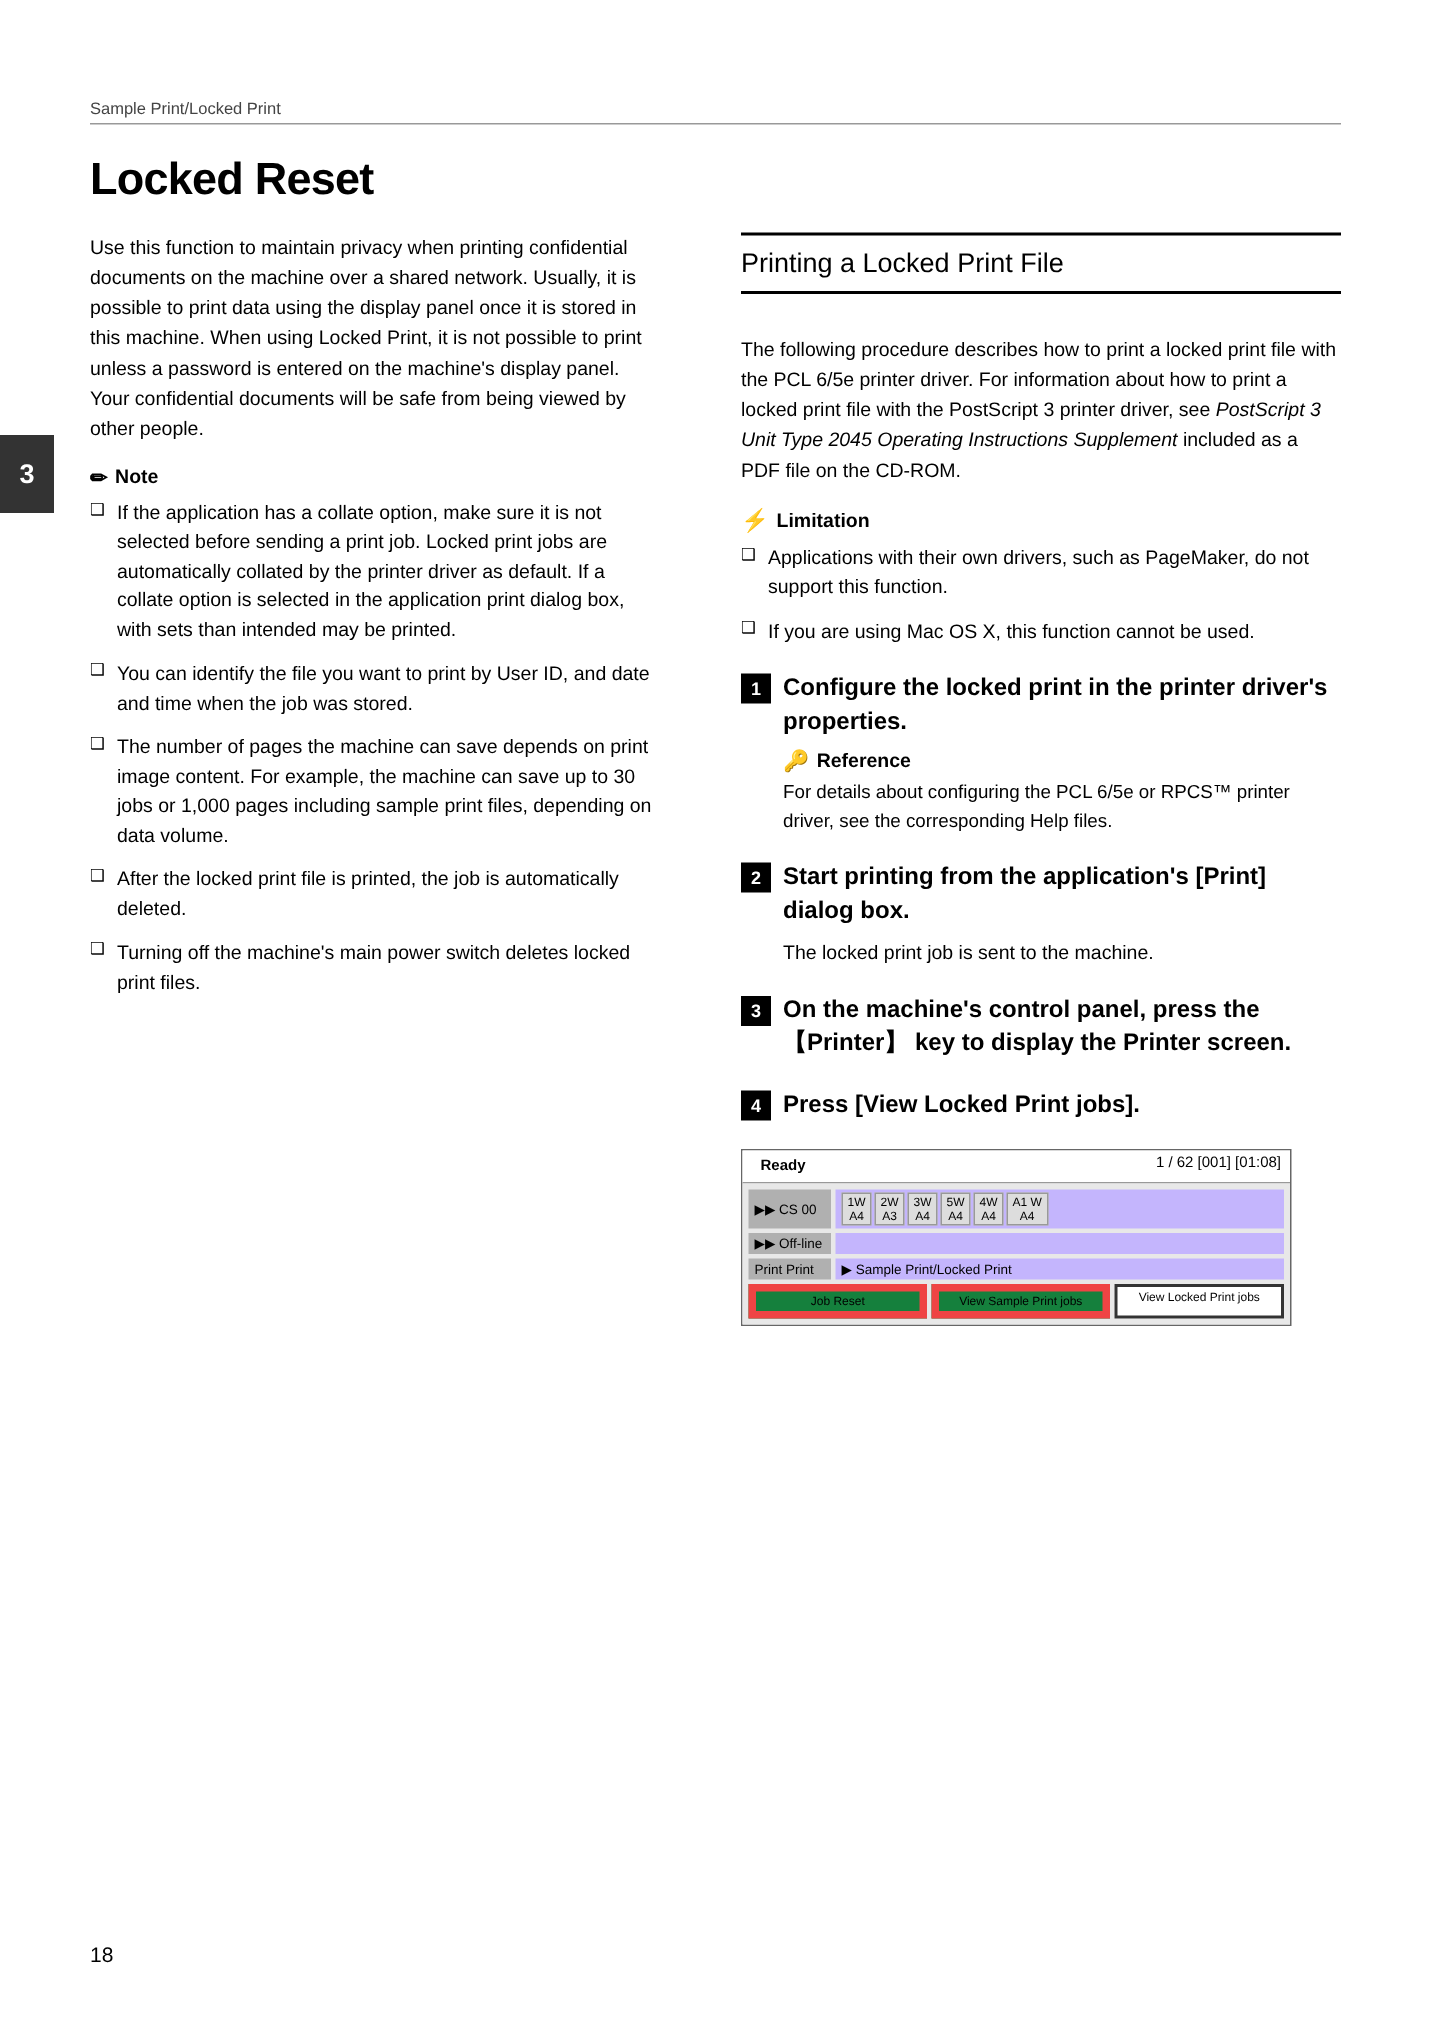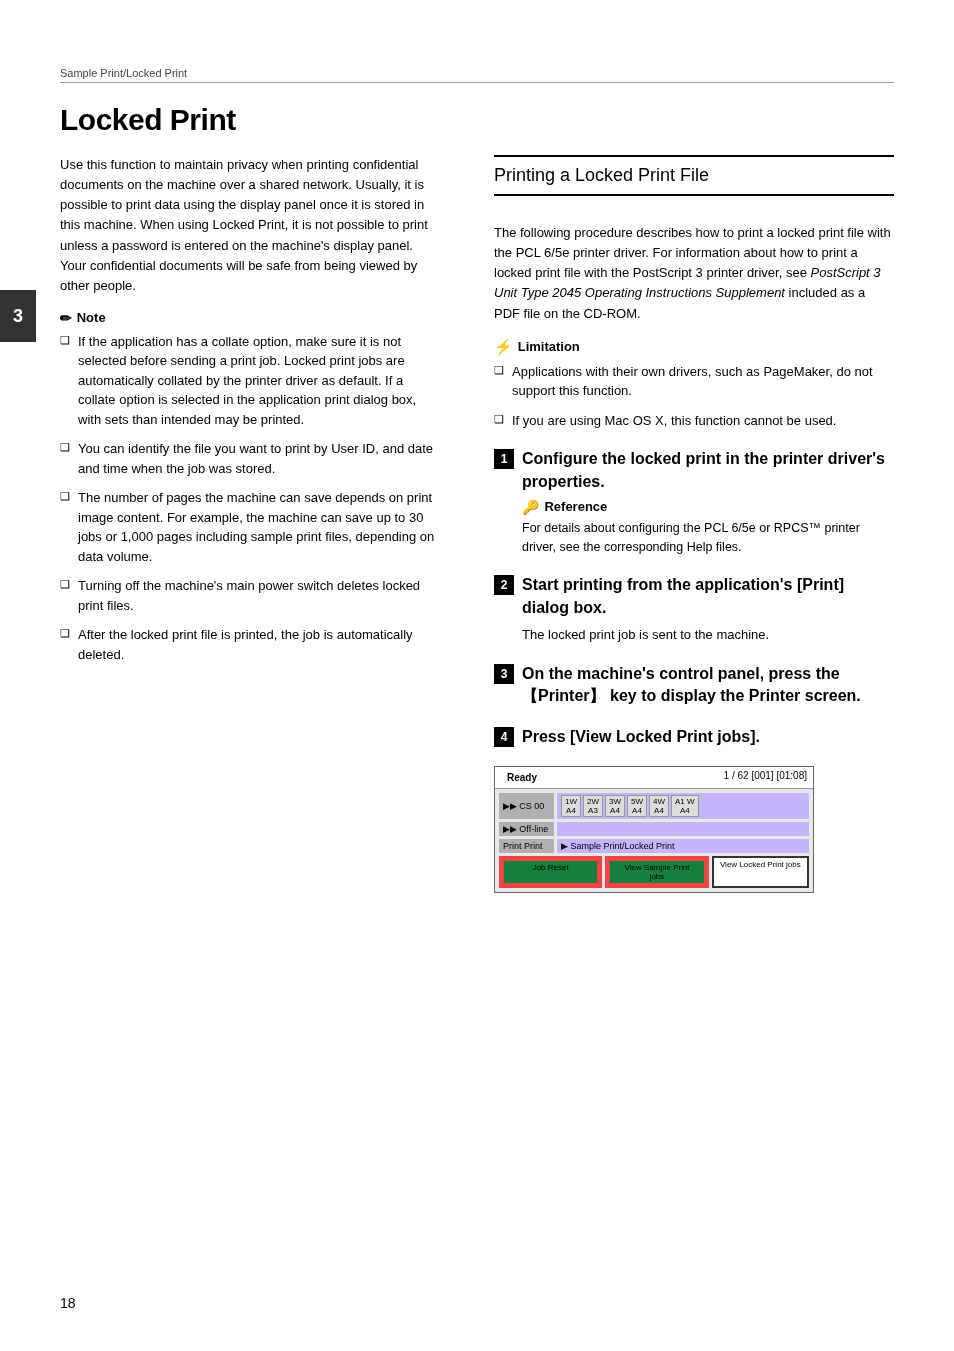--- a/index.html
+++ b/index.html
@@ -177,21 +177,21 @@
       font-size: 14px;
     }
     .reference-body {
       font-size: 12.5px;
       line-height: 1.5;
     }
     .printer-screen {
       border: 1px solid #666;
       margin-top: 10px;
       margin-left: 0;
-      width: 320px;
+      width: 367px;
       font-size: 10px;
     }
     .printer-screen-header {
       background: #fff;
       padding: 3px 6px;
       font-size: 10px;
       display: flex;
       justify-content: space-between;
       border-bottom: 1px solid #999;
     }
@@ -266,38 +266,38 @@
 <body>
 
 <div class="page">
 
   <div class="breadcrumb">Sample Print/Locked Print</div>
 
   <div class="chapter-tab">
     <span>3</span>
   </div>
 
-  <h1 class="main-title">Locked Print</h1>
+  <h1 class="main-title">Locked Reset</h1>
 
   <div class="two-col">
 
     <div class="left-col">
       <p class="body-text">Use this function to maintain privacy when printing confidential documents on the machine over a shared network. Usually, it is possible to print data using the display panel once it is stored in this machine. When using Locked Print, it is not possible to print unless a password is entered on the machine's display panel. Your confidential documents will be safe from being viewed by other people.</p>
 
       <div class="note-section">
         <div class="note-header">
           <span class="note-icon">✏</span>
           <span>Note</span>
         </div>
         <ul class="bullet-list">
         <li>If the application has a collate option, make sure it is not selected before sending a print job. Locked print jobs are automatically collated by the printer driver as default. If a collate option is selected in the application print dialog box, with sets than intended may be printed.</li>
             <li>You can identify the file you want to print by User ID, and date and time when the job was stored.</li>
             <li>The number of pages the machine can save depends on print image content. For example, the machine can save up to 30 jobs or 1,000 pages including sample print files, depending on data volume.</li>
+            <li>After the locked print file is printed, the job is automatically deleted.</li>
             <li>Turning off the machine's main power switch deletes locked print files.</li>
-            <li>After the locked print file is printed, the job is automatically deleted.</li>
           </ul>
       </div>
     </div>
 
     <div class="right-col">
       <div class="section-title">Printing a Locked Print File</div>
 
       <p class="right-body">The following procedure describes how to print a locked print file with the PCL 6/5e printer driver. For information about how to print a locked print file with the PostScript 3 printer driver, see <em>PostScript 3 Unit Type 2045 Operating Instructions Supplement</em> included as a PDF file on the CD-ROM.</p>
 
       <div class="step-item">

